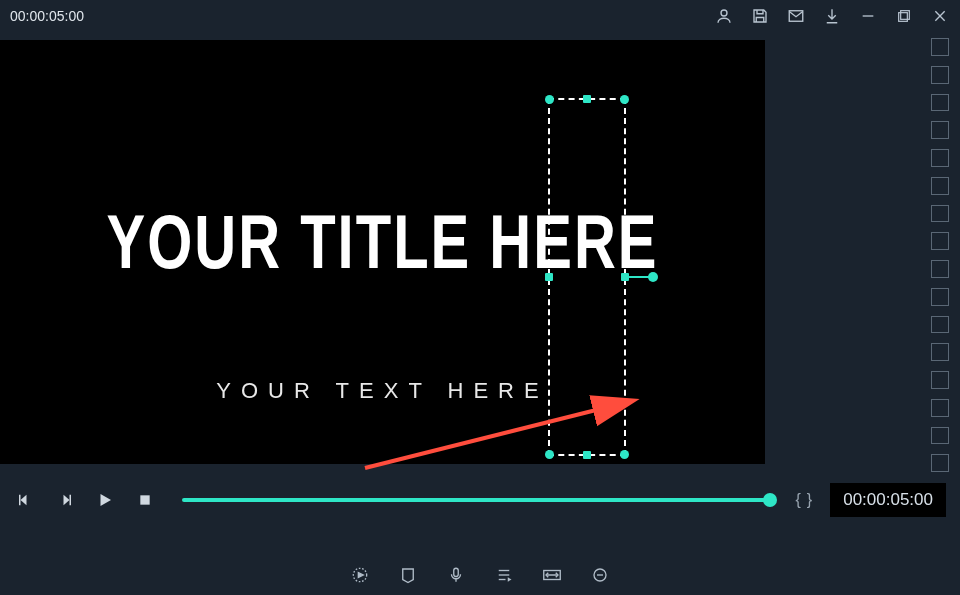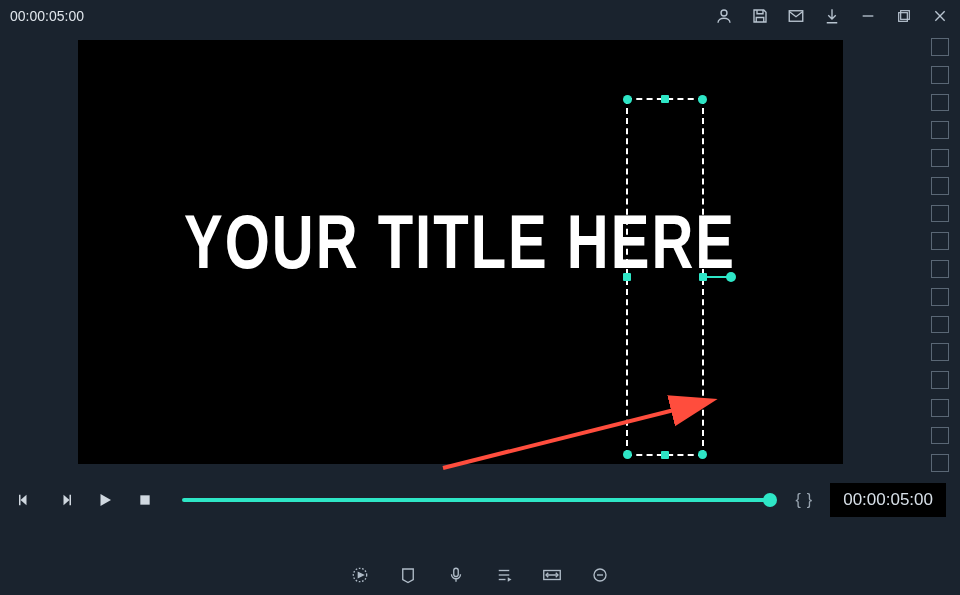--- a/index.html
+++ b/index.html
@@ -19,21 +19,21 @@
   
   .main-area {
     position: relative;
     height: 440px;
     display: flex;
   }
   
   .preview-wrapper {
     flex: 1;
     display: flex;
-    justify-content: center;
+    justify-content: flex-start;
     align-items: flex-start;
     padding-top: 8px;
   }
   
   .canvas {
     width: 765px;
     height: 424px;
     background: #000;
     position: relative;
     overflow: visible;
@@ -232,20 +232,21 @@
           <line x1="19" y1="5" x2="5" y2="19"></line>
         </svg>
     </span>
   </div>
 </div>
 
 <div class="main-area">
   <div class="preview-wrapper">
     <div class="canvas">
       <div class="title-text"><span class="title-text-inner">YOUR TITLE HERE</span></div>
+      <div class="sub-text">YOUR TEXT HERE</div>
 
       <div class="selection-box">
         <div class="sel-handle h-tl"></div>
         <div class="sel-handle h-tr"></div>
         <div class="sel-handle h-bl"></div>
         <div class="sel-handle h-br"></div>
         <div class="sel-handle sq h-tc"></div>
         <div class="sel-handle sq h-bc"></div>
         <div class="sel-handle sq h-ml"></div>
         <div class="sel-handle sq h-mr"></div>

